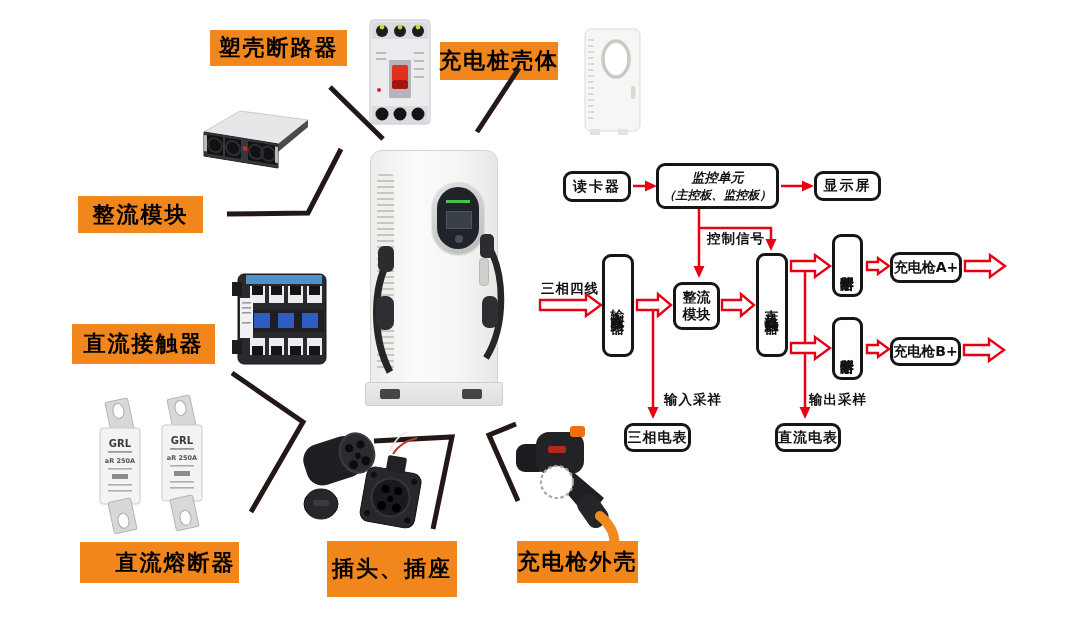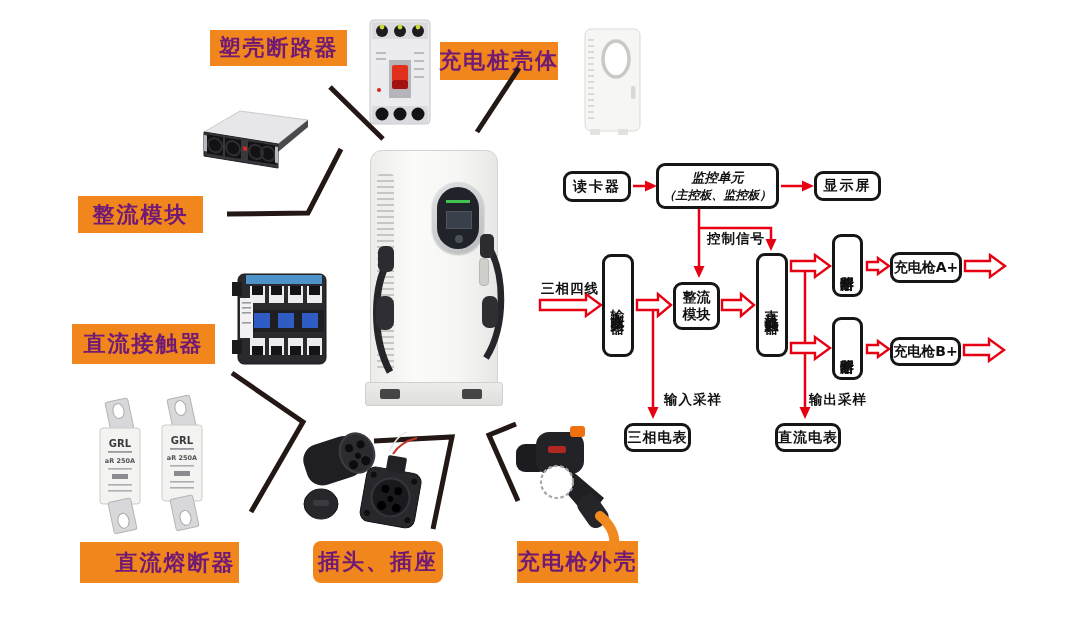--- a/index.html
+++ b/index.html
@@ -1,21 +1,21 @@
 <!DOCTYPE html>
 <html><head>
 <meta charset="utf-8">
 <style>
   html,body{margin:0;padding:0;background:#fff;}
   .stage{position:relative;width:1080px;height:625px;background:#ffffff;overflow:hidden;
          font-family:"DejaVu Sans","Liberation Sans",sans-serif;}
   .abs{position:absolute;}
 
   
-  .olabel{position:absolute;background:#f0861c;color:#701a75;
+  .olabel{position:absolute;background:#f0861c;color:#000000;
           display:flex;align-items:center;justify-content:center;
           font-family:"DejaVu Serif","Liberation Serif",serif;
           font-size:22px;font-weight:600;letter-spacing:2px;white-space:nowrap;text-align:right;}
 
   
   .fnode{position:absolute;background:#ffffff;border:3px solid #161616;border-radius:9px;
          box-sizing:border-box;display:flex;align-items:center;justify-content:center;
          font-size:14px;font-weight:bold;color:#111;white-space:nowrap;z-index:6;}
   .fnode.vert{writing-mode:vertical-rl;text-orientation:upright;letter-spacing:3px;line-height:1;}
   .fnode.wrap2{white-space:normal;text-align:center;line-height:1.2;padding:0 2px;}
@@ -308,21 +308,21 @@
   </div>
   <div class="olabel" style="left:78px;top:196px;width:125px;height:37px;">
     <span>整流模块</span>
   </div>
   <div class="olabel" style="left:72px;top:324px;width:143px;height:40px;">
     <span>直流接触器</span>
   </div>
   <div class="olabel" style="left:80px;top:542px;width:127px;height:41px;padding-left:32px;">
     <span>直流熔断器</span>
   </div>
-  <div class="olabel" style="left:313px;top:541px;width:130px;height:42px;border-radius:8px;">
+  <div class="olabel" style="left:327px;top:541px;width:130px;height:56px;">
     <span>插头、插座</span>
   </div>
   <div class="olabel" style="left:517px;top:541px;width:121px;height:42px;">
     <span>充电枪外壳</span>
   </div>
 
   <div class="fnode" style="left:563px;top:171px;width:68px;height:31px;letter-spacing:2px;">
     <span>读卡器</span>
   </div>
 

